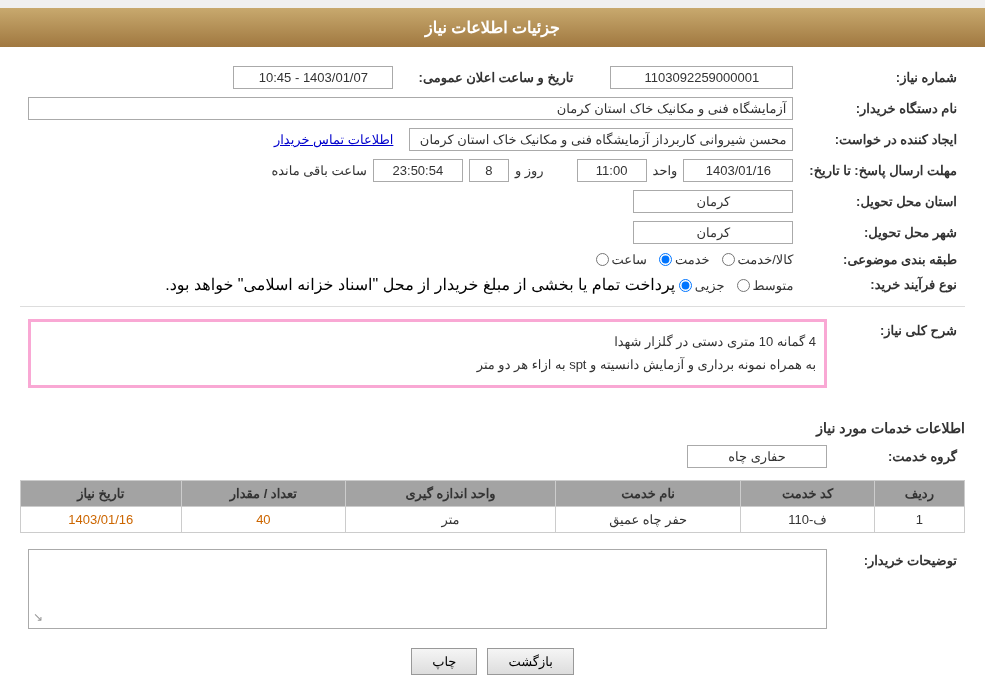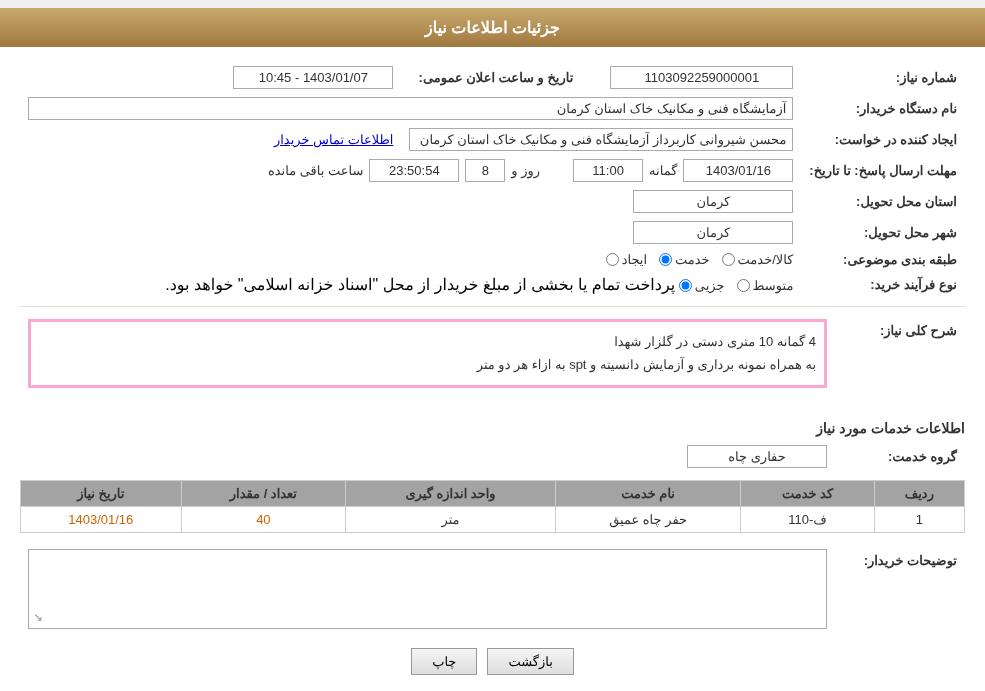--- a/index.html
+++ b/index.html
@@ -196,21 +196,21 @@
         </td>
         <td>
           <span class="blue-link">اطلاعات تماس خریدار</span>
         </td>
       </tr>
       <tr>
         <td class="label-cell">مهلت ارسال پاسخ: تا تاریخ:</td>
         <td colspan="3">
           <div class="row-flex">
             <div class="input-box" style="width:110px;">1403/01/16</div>
-            <span>گمانه</span>
+            <span>واحد</span>
             <div class="input-box" style="width:70px;margin-left:27px;">11:00</div>
             <span>روز و</span>
             <div class="input-box" style="width:40px;">8</div>
             <div class="input-box" style="width:90px;">23:50:54</div>
             <span>ساعت باقی مانده</span>
           </div>
         </td>
       </tr>
       <tr>
         <td class="label-cell">استان محل تحویل:</td>
@@ -230,21 +230,21 @@
           <div class="radio-group">
             <div class="radio-item">
               <span>کالا/خدمت</span>
               <input type="radio" name="category" style="">
             </div>
             <div class="radio-item">
               <span>خدمت</span>
               <input type="radio" name="category" checked="" style="">
             </div>
             <div class="radio-item">
-              <span>ایجاد</span>
+              <span>ساعت</span>
               <input type="radio" name="category" style="">
             </div>
           </div>
         </td>
       </tr>
       <tr>
         <td class="label-cell">نوع فرآیند خرید:</td>
         <td colspan="3">
           <div class="radio-group">
             <div class="radio-item">

